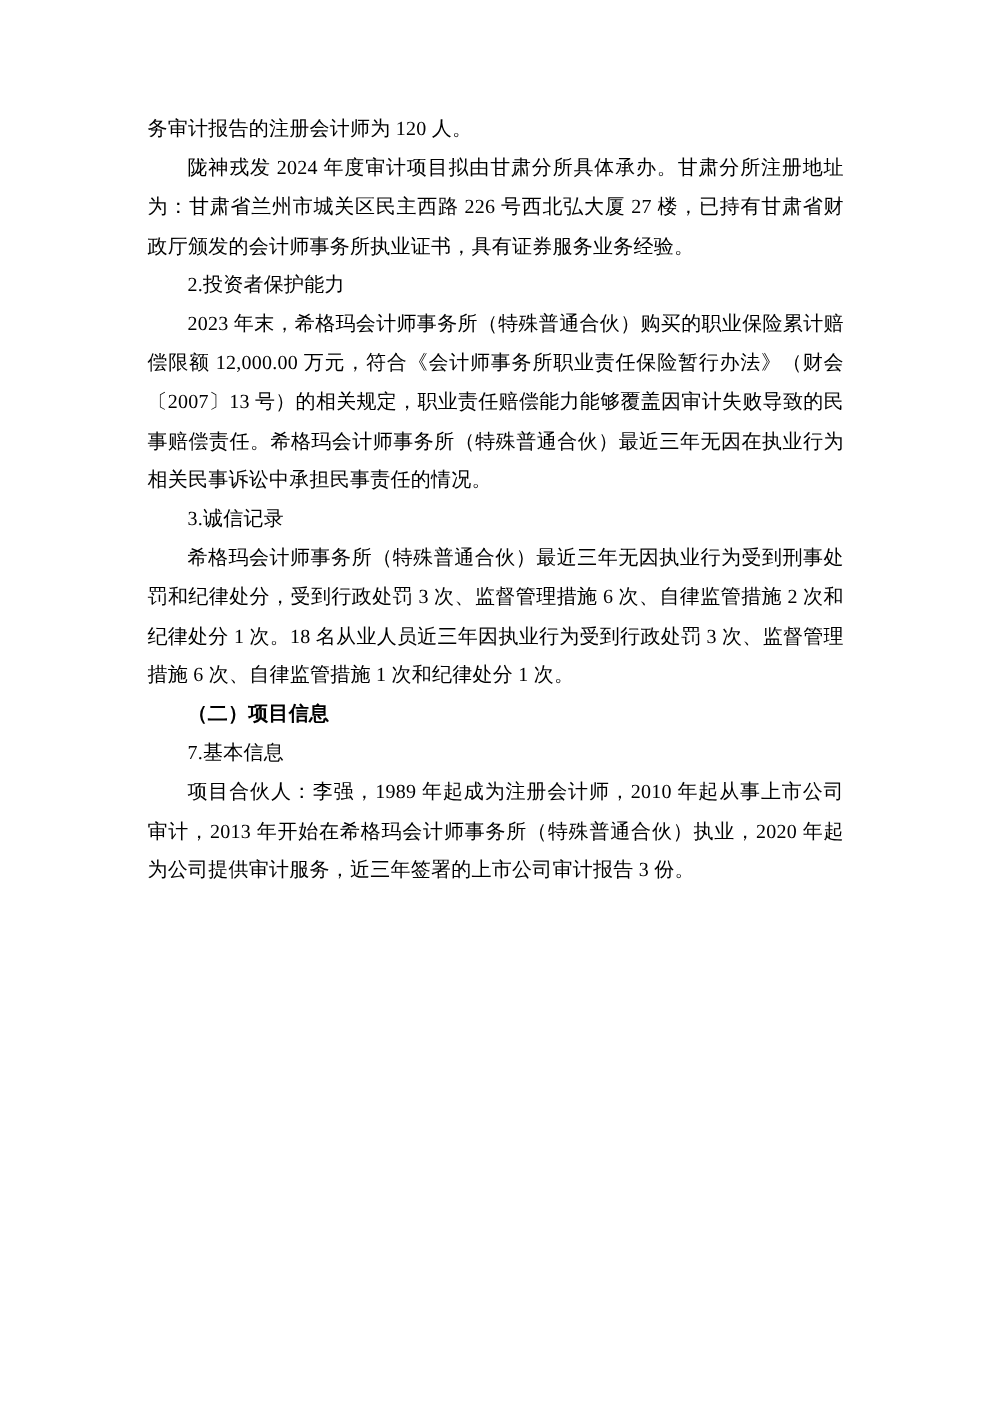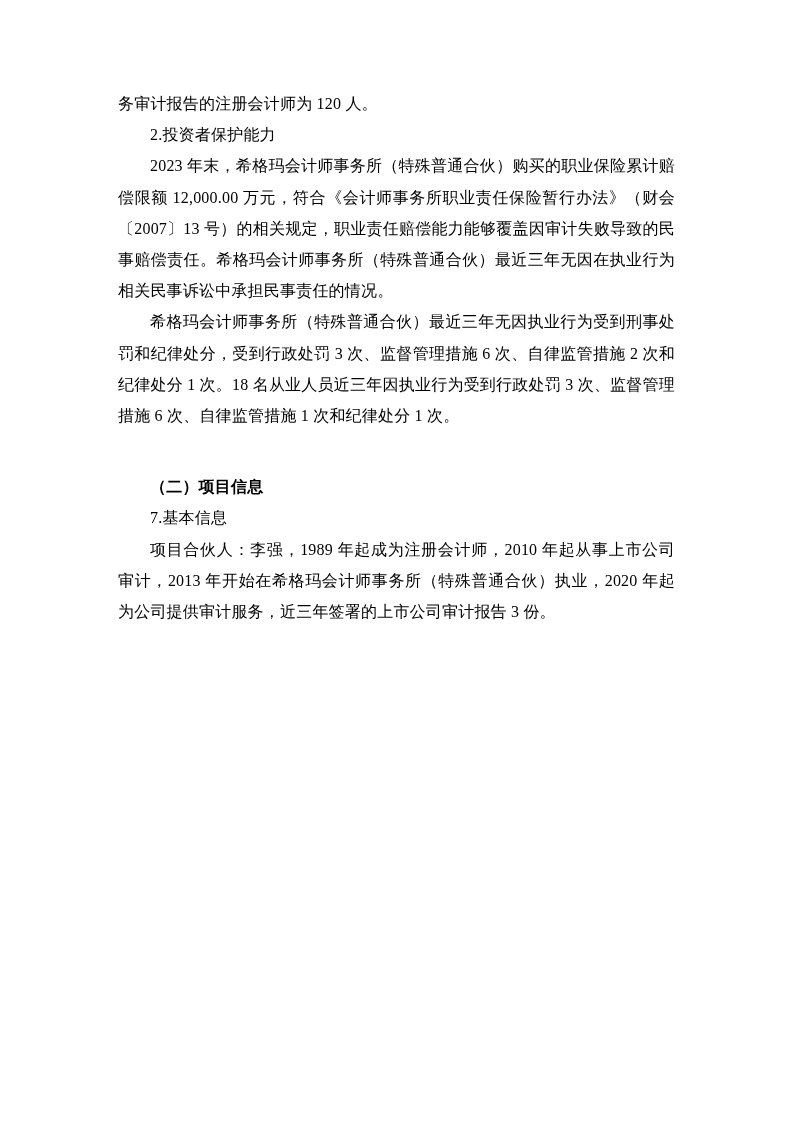--- a/index.html
+++ b/index.html
@@ -26,37 +26,38 @@
     line-height: 31.2px;
     text-align: justify;
     letter-spacing: 0.2px;
     word-break: break-all;
   }
   .doc-body p.indent {
     text-indent: 2em;
   }
   .doc-body p.bold {
     font-weight: bold;
-    margin-top: 40px;
   }
 </style>
 </head>
 <body>
 
 <div class="page">
   <div class="doc-body">
 
     <p>务审计报告的注册会计师为 120 人。</p>
 
 
+    <p class="indent">陇神戎发 2024 年度审计项目拟由甘肃分所具体承办。甘肃分所注册地址为：甘肃省兰州市城关区民主西路 226 号西北弘大厦 27 楼，已持有甘肃省财政厅颁发的会计师事务所执业证书，具有证券服务业务经验。</p>
 
     <p class="indent">2.投资者保护能力</p>
 
     <p class="indent">2023 年末，希格玛会计师事务所（特殊普通合伙）购买的职业保险累计赔偿限额 12,000.00 万元，符合《会计师事务所职业责任保险暂行办法》（财会〔2007〕13 号）的相关规定，职业责任赔偿能力能够覆盖因审计失败导致的民事赔偿责任。希格玛会计师事务所（特殊普通合伙）最近三年无因在执业行为相关民事诉讼中承担民事责任的情况。</p>
 
+    <p class="indent">3.诚信记录</p>
 
     <p class="indent">希格玛会计师事务所（特殊普通合伙）最近三年无因执业行为受到刑事处罚和纪律处分，受到行政处罚 3 次、监督管理措施 6 次、自律监管措施 2 次和纪律处分 1 次。18 名从业人员近三年因执业行为受到行政处罚 3 次、监督管理措施 6 次、自律监管措施 1 次和纪律处分 1 次。</p>
 
     <p class="indent bold">（二）项目信息</p>
 
     <p class="indent">7.基本信息</p>
 
     <p class="indent">项目合伙人：李强，1989 年起成为注册会计师，2010 年起从事上市公司审计，2013 年开始在希格玛会计师事务所（特殊普通合伙）执业，2020 年起为公司提供审计服务，近三年签署的上市公司审计报告 3 份。</p>
 
 

